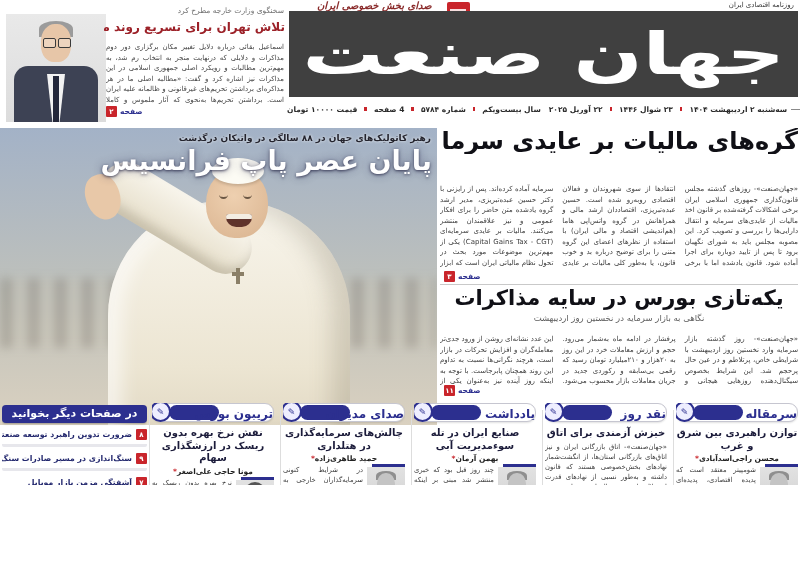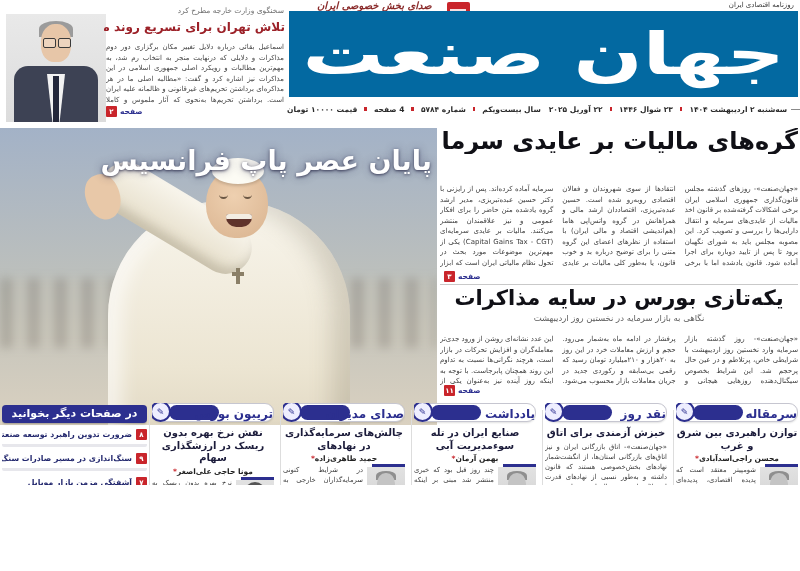--- a/index.html
+++ b/index.html
@@ -25,21 +25,21 @@
           display:flex;align-items:center;justify-content:center;border-radius:1px;}
   .tl-page{left:106px;top:106px;}
 
   
   .mh{left:287px;top:0;width:513px;height:126px;}
   .mh-type{position:absolute;right:6px;top:1px;font-size:7px;color:#333;}
   .mh-tagline{position:absolute;left:30px;top:0;font-size:10px;font-weight:bold;font-style:italic;color:#8a2b2b;}
   .mh-badge{position:absolute;left:160px;top:2px;width:23px;height:26px;background:#c9252b;border-radius:2px;
             background-image:repeating-linear-gradient(0deg,rgba(255,255,255,.85) 0 1.5px,transparent 1.5px 6px);
             background-size:70% 60%;background-repeat:no-repeat;background-position:center;}
-  .mh-logo-box{position:absolute;left:2px;right:2px;top:11px;height:86px;background:#0369a1;
+  .mh-logo-box{position:absolute;left:2px;right:2px;top:11px;height:86px;background:#404040;
                display:flex;align-items:center;justify-content:center;overflow:hidden;}
   .mh-logo{color:#fff;font-size:54px;font-weight:bold;transform:scaleX(1.5) scaleY(1.08);white-space:nowrap;}
   .mh-date{position:absolute;left:0;right:0;top:102px;height:14px;display:flex;align-items:center;gap:4px;
            font-size:7.5px;color:#333;}
   .mh-date .line{border-top:1px solid #8a8a8a;height:0;}
   .mh-date .line.short{width:14px;}
   .mh-date .line.grow{flex:1;}
   .dsep{display:inline-block;width:4px;height:4px;background:#c9252b;margin:0 3px;vertical-align:middle;}
   .dpart{white-space:nowrap;font-weight:bold;color:#2b2b2b;}
 
@@ -186,20 +186,21 @@
     <div class="p-arm"></div>
     <div class="p-hand"></div>
     <div class="p-head"></div>
     <div class="p-cap"></div>
     <div class="p-eye e1"></div>
     <div class="p-eye e2"></div>
     <div class="p-mouth">
         <div class="p-teeth"></div>
       </div>
     <div class="p-cross"></div>
+    <div class="pope-kicker">رهبر کاتولیک‌های جهان در ۸۸ سالگی در واتیکان درگذشت</div>
     <div class="pope-headline">پایان عصر پاپ فرانسیس</div>
     <div class="pope-pages">
       <span class="pm-word">صفحات</span>
       <span class="pm-box">۴</span>
       <span class="pm-box">۱۲</span>
     </div>
   </div>
 
   <div class="abs art art-tax">
     <div class="art-headline">گره‌های مالیات بر عایدی سرمایه</div>
@@ -269,21 +270,21 @@
     </div>
     <div class="bcol-body">چند روز قبل بود که خبری منتشر شد مبنی بر اینکه قیمت خرید تضمینی گندم حداقل ۳ تا ۴هزار تومان افزایش می‌یابد، آن هم در شرایطی که دوران تعیین قیمت خرید تضمینی به پایان رسیده و دولت‌ها دیگر بخش بزرگی از بودجه عمومی خود را به خرید تضمینی کالاهای کشاورزی استراتژیک اختصاص نمی‌دهند بلکه کشاورزان و تولیدکنندگان محصول خود را</div>
   </div>
 
   <div class="abs bcol" style="left:283px">
     <div class="pill">
       <div class="pill-fill"></div>
       <div class="pill-circle">✎</div>
       <div class="pill-label">صدای مدیران</div>
     </div>
-    <div class="bcol-headline">چالش‌های سرمایه‌گذاری در نهادهای</div>
+    <div class="bcol-headline">چالش‌های سرمایه‌گذاری در هتلداری</div>
     <div class="bcol-author"><span>حمید طاهری‌زاده</span><span class="star">*</span></div>
     <div class="bcol-photo">
       <div class="bp-hairm"></div>
       <div class="bp-head"></div>
       <div class="bp-body"></div>
     </div>
     <div class="bcol-body">در شرایط کنونی سرمایه‌گذاران خارجی به سرمایه‌گذاری جهت ساخت هتل در ایران اقبالی نشان نمی‌دهند. سرمایه‌گذاران داخلی هم اگر بخواهند هزینه تمام ساخت هتل را خود بپردازند مشکلی ندارند، اما آنهایی که برای بخشی از هزینه خود نیاز به وام دارند به مشکل می‌خورند. شخصا حدود ۸۰درصد هتل جدید خود را ساختم اما نتوانستم برای تکمیل آن تسهیلات دریافت کنم.</div>
   </div>
 
   <div class="abs bcol" style="left:152px">

